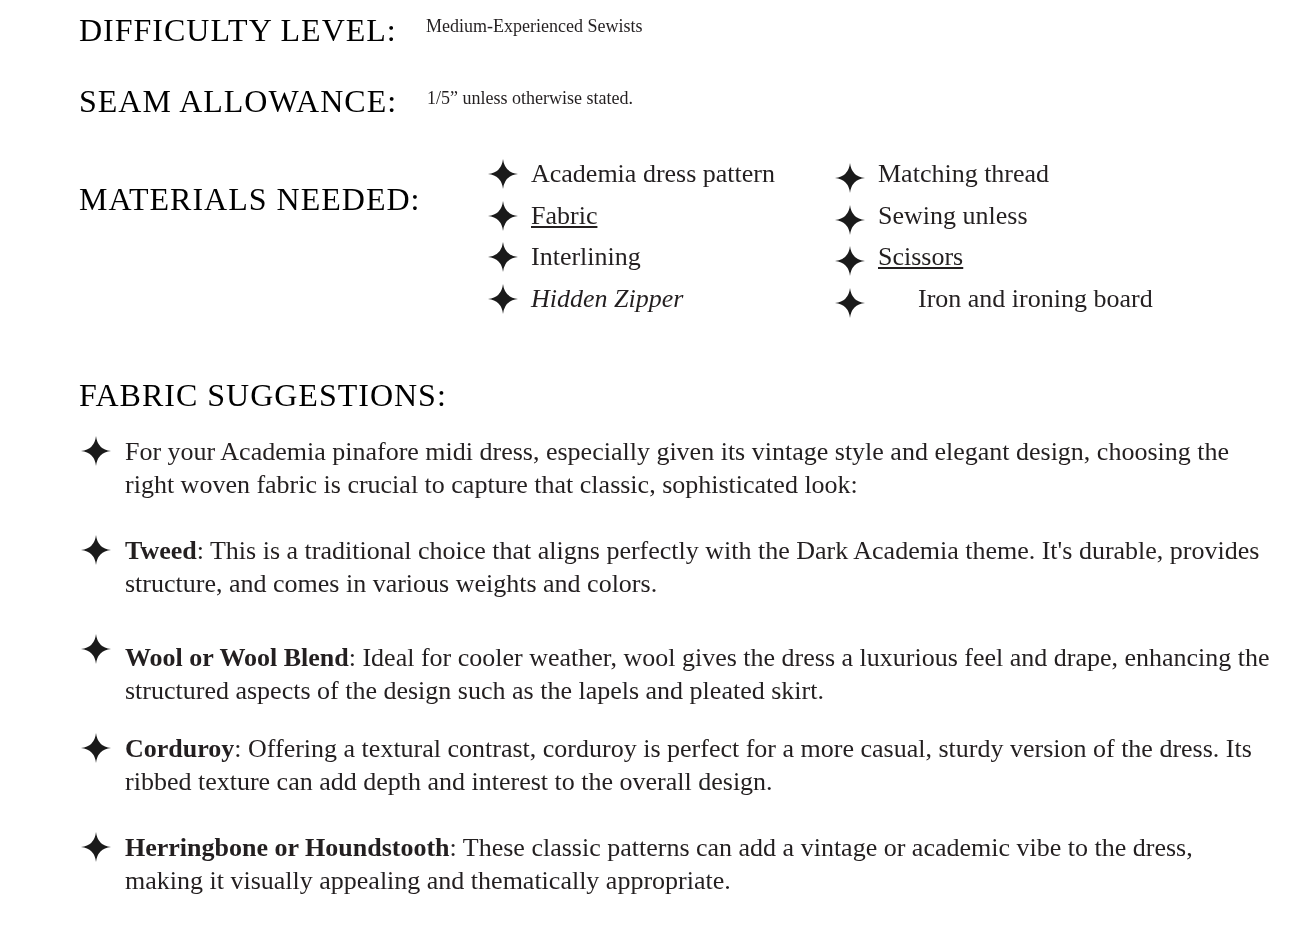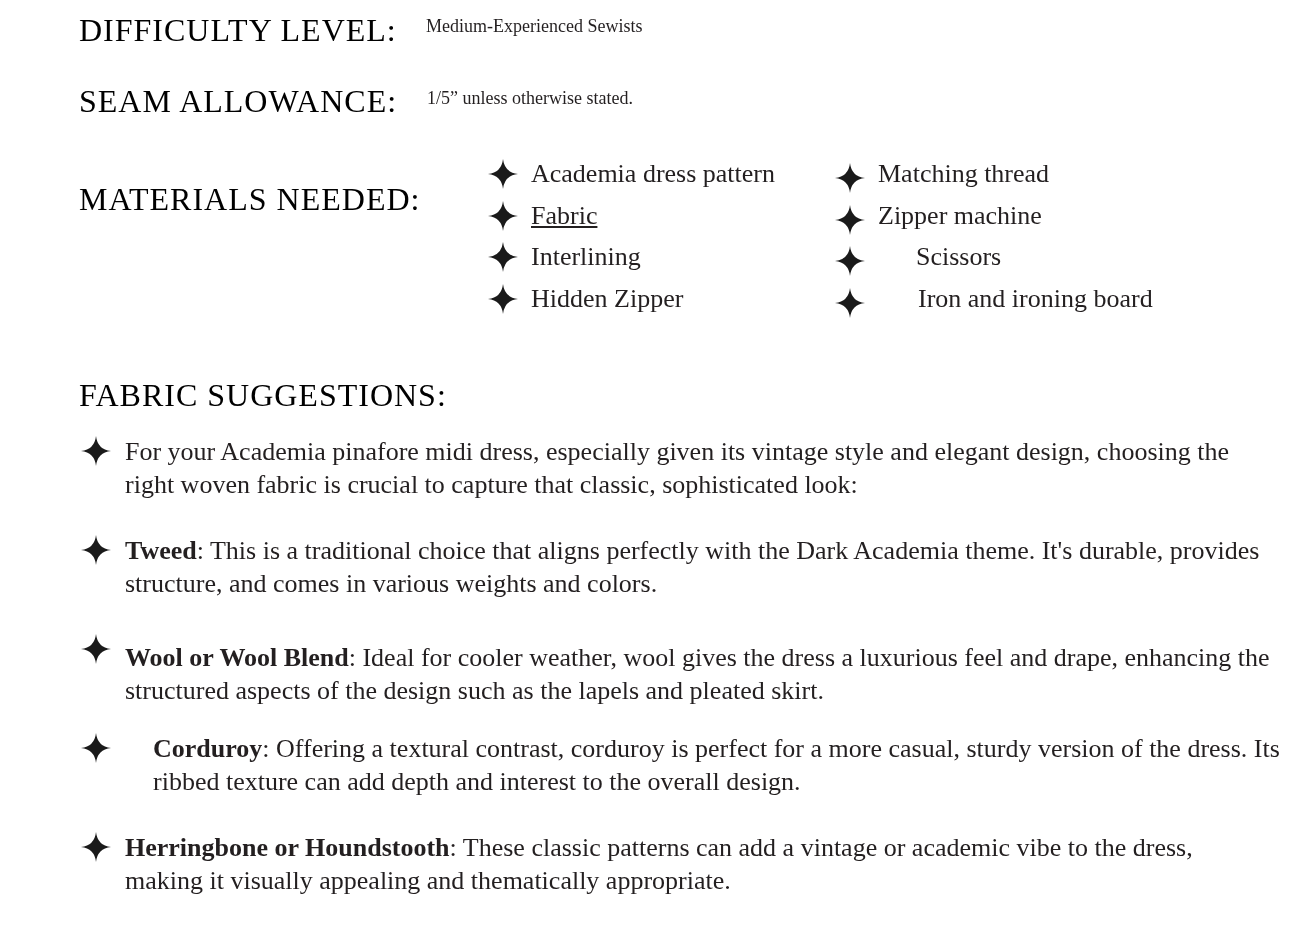--- a/index.html
+++ b/index.html
@@ -59,40 +59,40 @@
       <svg viewBox="0 0 30 30">
         <path d="M15 0 Q16.5 13.5 30 15 Q16.5 16.5 15 30 Q13.5 16.5 0 15 Q13.5 13.5 15 0Z" fill="#1a1a1a"></path>
       </svg>
     </div>
   <div class="mat" style="left:531px; top:242px;">Interlining</div>
   <div class="star" style="left:488px; top:284px;">
       <svg viewBox="0 0 30 30">
         <path d="M15 0 Q16.5 13.5 30 15 Q16.5 16.5 15 30 Q13.5 16.5 0 15 Q13.5 13.5 15 0Z" fill="#1a1a1a"></path>
       </svg>
     </div>
-  <div class="mat" style="left:531px; top:284px;">Hidden Zipper</div>
+  <div class="mat" style="left:531px; top:284px;font-style:italic;">Hidden Zipper</div>
 
   <div class="star" style="left:835px; top:163px;">
       <svg viewBox="0 0 30 30">
         <path d="M15 0 Q16.5 13.5 30 15 Q16.5 16.5 15 30 Q13.5 16.5 0 15 Q13.5 13.5 15 0Z" fill="#1a1a1a"></path>
       </svg>
     </div>
   <div class="mat" style="left:878px; top:159px;text-align:right;">Matching thread</div>
   <div class="star" style="left:835px; top:205px;">
       <svg viewBox="0 0 30 30">
         <path d="M15 0 Q16.5 13.5 30 15 Q16.5 16.5 15 30 Q13.5 16.5 0 15 Q13.5 13.5 15 0Z" fill="#1a1a1a"></path>
       </svg>
     </div>
-  <div class="mat" style="left:878px; top:201px;">Zipper machine</div>
+  <div class="mat" style="left:878px; top:201px;">Sewing unless</div>
   <div class="star" style="left:835px; top:246px;">
       <svg viewBox="0 0 30 30">
         <path d="M15 0 Q16.5 13.5 30 15 Q16.5 16.5 15 30 Q13.5 16.5 0 15 Q13.5 13.5 15 0Z" fill="#1a1a1a"></path>
       </svg>
     </div>
-  <div class="mat" style="left:916px; top:242px;">Scissors</div>
+  <div class="mat" style="left:878px; top:242px;text-decoration:underline;">Scissors</div>
   <div class="star" style="left:835px; top:288px;">
       <svg viewBox="0 0 30 30">
         <path d="M15 0 Q16.5 13.5 30 15 Q16.5 16.5 15 30 Q13.5 16.5 0 15 Q13.5 13.5 15 0Z" fill="#1a1a1a"></path>
       </svg>
     </div>
   <div class="mat" style="left:918px; top:284px;">Iron and ironing board</div>
 </div>
 
 <div class="label" style="top:377px;">FABRIC SUGGESTIONS:</div>
 
@@ -116,21 +116,21 @@
         <path d="M15 0 Q16.5 13.5 30 15 Q16.5 16.5 15 30 Q13.5 16.5 0 15 Q13.5 13.5 15 0Z" fill="#1a1a1a"></path>
       </svg>
     </div>
   <div class="para" style="top:633px;margin-top:8px;"><b>Wool or Wool Blend</b><span>: Ideal for cooler weather, wool gives the dress a luxurious feel and drape, enhancing the structured aspects of the design such as the lapels and pleated skirt.</span></div>
 
   <div class="star" style="left:81px; top:733px;">
       <svg viewBox="0 0 30 30">
         <path d="M15 0 Q16.5 13.5 30 15 Q16.5 16.5 15 30 Q13.5 16.5 0 15 Q13.5 13.5 15 0Z" fill="#1a1a1a"></path>
       </svg>
     </div>
-  <div class="para" style="top:732px;margin-left:28px;"><b>Corduroy</b><span>: Offering a textural contrast, corduroy is perfect for a more casual, sturdy version of the dress. Its ribbed texture can add depth and interest to the overall design.</span></div>
+  <div class="para" style="top:732px;"><b>Corduroy</b><span>: Offering a textural contrast, corduroy is perfect for a more casual, sturdy version of the dress. Its ribbed texture can add depth and interest to the overall design.</span></div>
 
   <div class="star" style="left:81px; top:832px;">
       <svg viewBox="0 0 30 30">
         <path d="M15 0 Q16.5 13.5 30 15 Q16.5 16.5 15 30 Q13.5 16.5 0 15 Q13.5 13.5 15 0Z" fill="#1a1a1a"></path>
       </svg>
     </div>
   <div class="para" style="top:831px;"><b>Herringbone or Houndstooth</b><span>: These classic patterns can add a vintage or academic vibe to the dress, making it visually appealing and thematically appropriate.</span></div>
 </div>
 
 </body></html>

